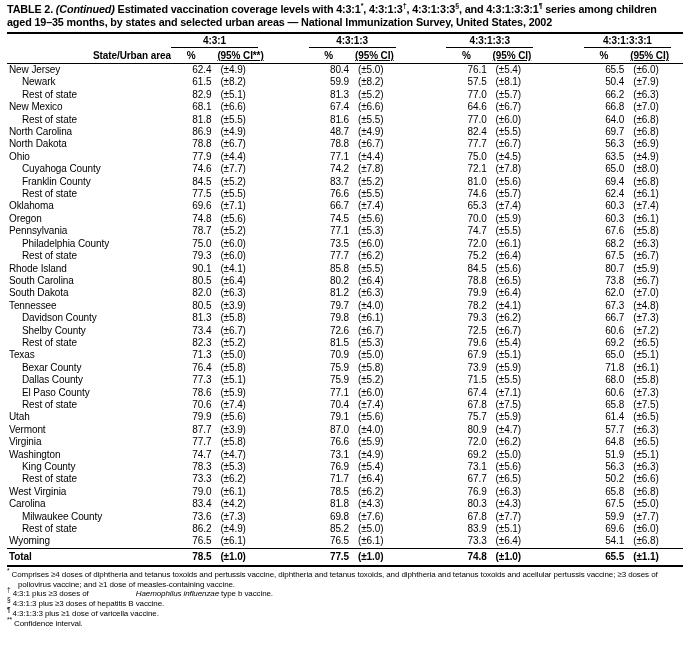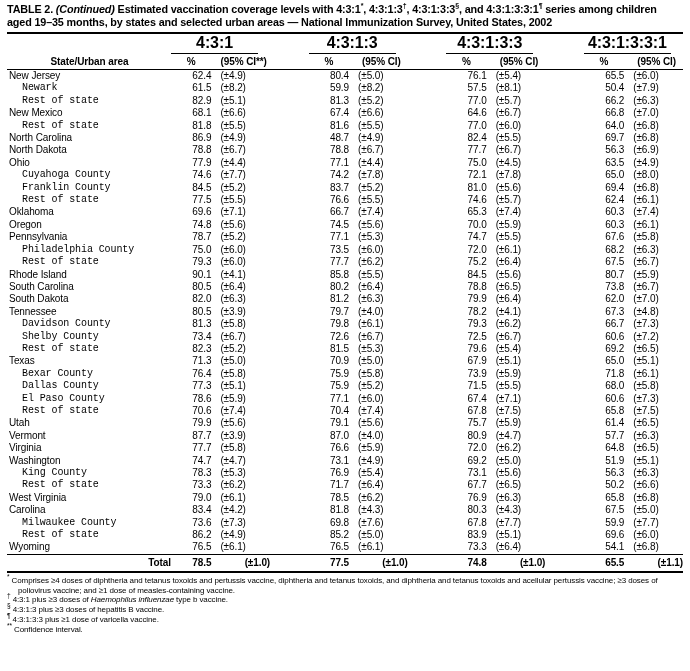--- a/index.html
+++ b/index.html
@@ -43,59 +43,58 @@
     white-space: nowrap;
     letter-spacing: -0.1px;
   }
   thead th { font-weight: bold; }
   tr.grp-row th { height: 14px; vertical-align: bottom; }
   tr.grp-row th.grp div {
     border-bottom: 1px solid #000;
     margin-right: 12px;
     text-align: center;
     padding-bottom: 1px;
-    font-size: 16px;
+    font-size: 10px;
   }
   tr.sub-row th {
     height: 15px;
     vertical-align: middle;
     border-bottom: 1px solid #000;
   }
-  tr.sub-row th.area-h { text-align: center; padding-left: 1px; }
+  tr.sub-row th.area-h { text-align: right; padding-left: 1px; }
   tr.sub-row th.pct { text-align: center; }
-  tr.sub-row th.ci  { text-align: center; padding-left: 6px; }
+  tr.sub-row th.ci  { text-align: left; padding-left: 6px; text-decoration: underline; }
 
   tbody td { height: 12.4px; line-height: 12.4px; }
   td.area { text-align: left; padding-left: 2px; }
-  td.area.indent { padding-left: 15px; font-family: Liberation Mono, monospace; }
+  td.area.indent { padding-left: 15px; }
   td.pct { text-align: right; }
   td.ci  { text-align: left; padding-left: 9px; }
 
   tr.total td {
     border-top: 1px solid #000;
     border-bottom: 2px solid #000;
     font-weight: bold;
     height: 16px;
     line-height: 16px;
-    text-align: right;
   }
 
   .footnotes {
     margin-top: 3px;
     width: 676px;
     font-size: 8px;
     line-height: 9.8px;
     letter-spacing: -0.1px;
   }
   .footnote {
     padding-left: 11px;
     text-indent: -11px;
   }
   .footnote sup { font-size: 6.5px; line-height: 0; }
-  .footnote i { font-style: italic; }
+  .footnote i { font-style: italic; margin-left: 45px; }
 </style>
 </head>
 <body>
 
 <div class="page">
 
   <div class="title"><span>TABLE 2. </span><span class="it">(Continued)</span><span> Estimated vaccination coverage levels with 4:3:1</span><sup>*</sup><span>, 4:3:1:3</span><sup>†</sup><span>, 4:3:1:3:3</span><sup>§</sup><span>, and 4:3:1:3:3:1</span><sup>¶</sup><span> series among children aged 19–35 months, by states and selected urban areas — National Immunization Survey, United States, 2002</span></div>
 
   <table>
     <colgroup>

